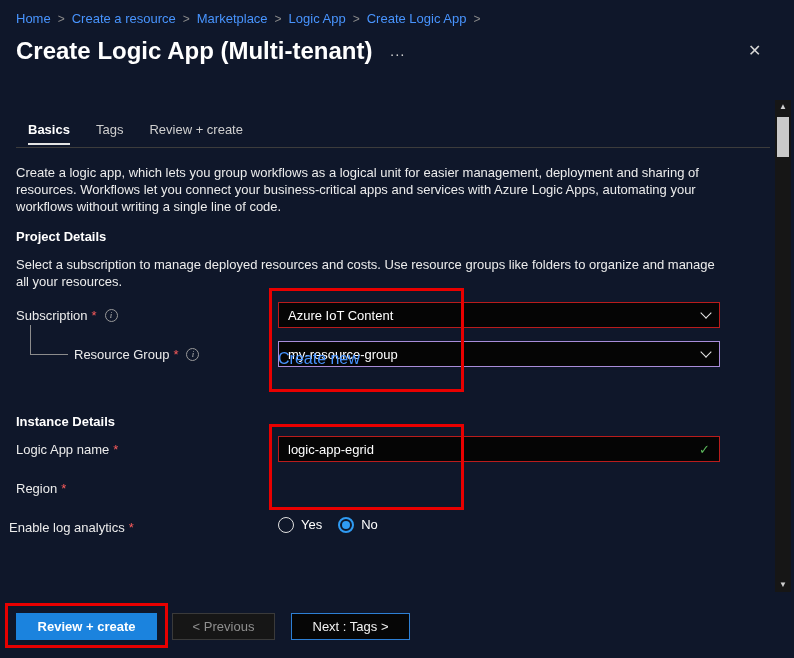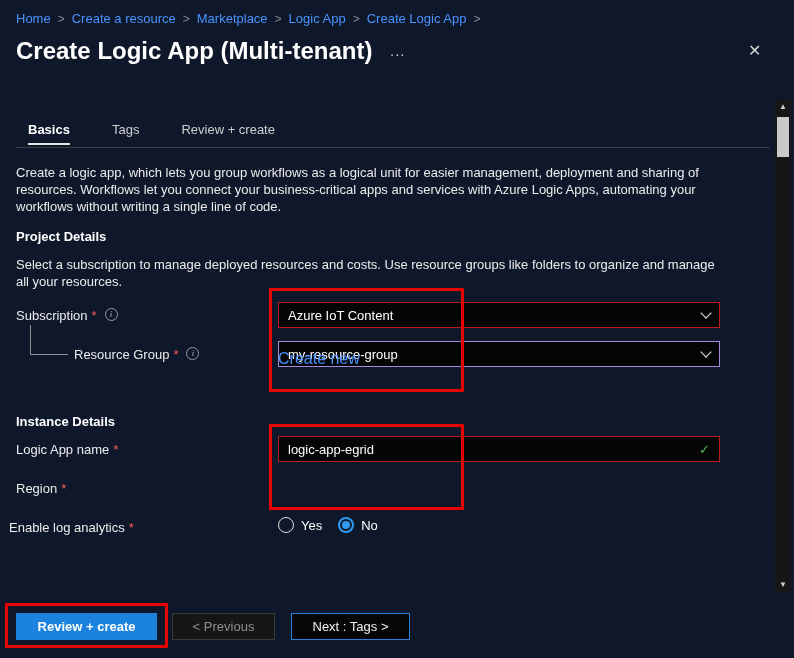--- a/index.html
+++ b/index.html
@@ -9,32 +9,32 @@
   .abs{position:absolute}
 
   .breadcrumb{left:16px;top:11px;font-size:13px;display:flex;gap:7px;align-items:center;white-space:nowrap}
   .crumb{color:#4894fe;cursor:pointer}
   .crumb-sep{color:#8a8a8a;font-size:12px}
 
   .page-title{left:16px;top:37px;font-size:24px;font-weight:bold;color:#fff;white-space:nowrap}
   .more-btn{left:390px;top:42px;color:#cfcfcf;font-size:15px;letter-spacing:1px;cursor:pointer}
   .close-btn{left:748px;top:41px;color:#d6d6d6;font-size:16px;cursor:pointer}
 
-  .tabbar{left:28px;top:122px;display:flex;gap:42px;font-size:13px}
+  .tabbar{left:28px;top:122px;display:flex;gap:26px;font-size:13px}
   .tab{color:#cfcfcf;padding-bottom:6px;cursor:pointer}
   .tab.active{color:#fff;font-weight:bold;border-bottom:2px solid #e4e4e4}
   .tab-divider{left:16px;top:147px;width:754px;height:1px;background:#3c3c3c}
 
   .intro{left:16px;top:164px;width:706px;font-size:13px;line-height:17px;color:#ececec}
   .sec-heading{font-size:13px;font-weight:bold;color:#fff}
   .h-project{left:16px;top:229px}
   .h-instance{left:16px;top:414px}
   .desc{left:16px;top:256px;width:714px;font-size:13px;line-height:17px;color:#ececec}
 
-  .flabel{font-size:13px;color:#ececec;display:flex;white-space:nowrap}
+  .flabel{font-size:13px;color:#ececec;display:flex;align-items:center;white-space:nowrap}
   .l-sub{left:16px;top:308px}
   .l-rg{left:74px;top:347px}
   .l-name{left:16px;top:442px}
   .l-region{left:16px;top:481px}
   .l-log{left:9px;top:520px}
   .req{color:#fa5b5b;margin-left:4px}
   .info-icon{width:13px;height:13px;border:1px solid #9a9a9a;border-radius:50%;color:#b5b5b5;
     font-size:9px;line-height:11px;text-align:center;margin-left:8px;cursor:pointer;
     font-style:italic;font-family:"Liberation Serif",serif;flex:0 0 auto}
 
@@ -51,21 +51,21 @@
   .connector{left:30px;top:325px;width:38px;height:30px;
     border-left:1px solid #8c8c8c;border-bottom:1px solid #8c8c8c}
   .create-new{left:278px;top:350px;font-size:16px;color:#4894fe;cursor:pointer}
 
   .redbox{border:3px solid #e80000;background:transparent;z-index:6;pointer-events:none}
   .rb1{left:269px;top:288px;width:195px;height:104px}
   .rb2{left:269px;top:424px;width:195px;height:86px}
   .rb3{left:5px;top:603px;width:163px;height:45px}
 
   .radio-row{left:278px;top:517px;display:flex;align-items:center;gap:16px;font-size:13px;color:#fff}
-  .radio-opt{display:flex;align-items:center;gap:7px;cursor:pointer}
+  .radio-opt{display:flex;gap:7px;cursor:pointer}
   .radio-circle{width:16px;height:16px;border-radius:50%;border:1px solid #e0e0e0;flex:0 0 auto}
   .radio-circle.selected{border:2px solid #2f9bf3;display:flex;align-items:center;justify-content:center}
   .radio-dot{width:8px;height:8px;border-radius:50%;background:#2f9bf3}
 
   .scrollbar{left:775px;top:100px;width:16px;height:492px;background:#161616}
   .sb-arrow{position:absolute;left:0;width:16px;height:14px;color:#cfcfcf;font-size:8px;
     text-align:center;line-height:14px;cursor:pointer}
   .sb-up{top:0}
   .sb-down{bottom:0}
   .sb-thumb{position:absolute;left:2px;top:17px;width:12px;height:40px;background:#c9c9c9;cursor:pointer}

